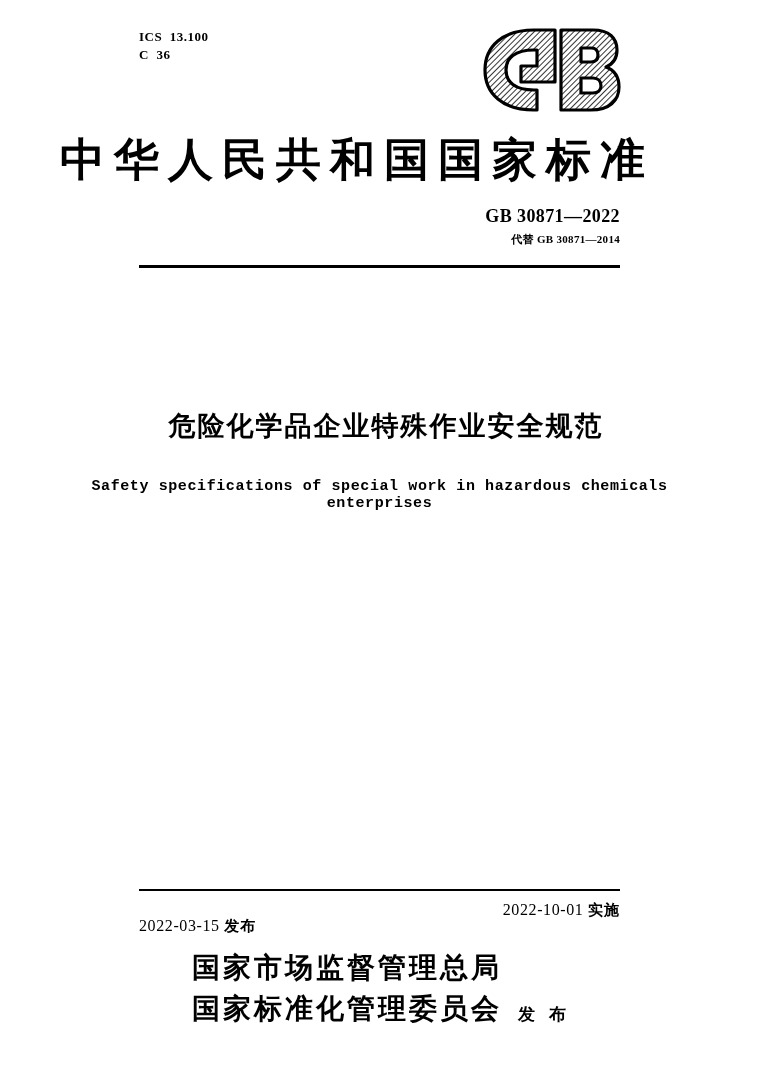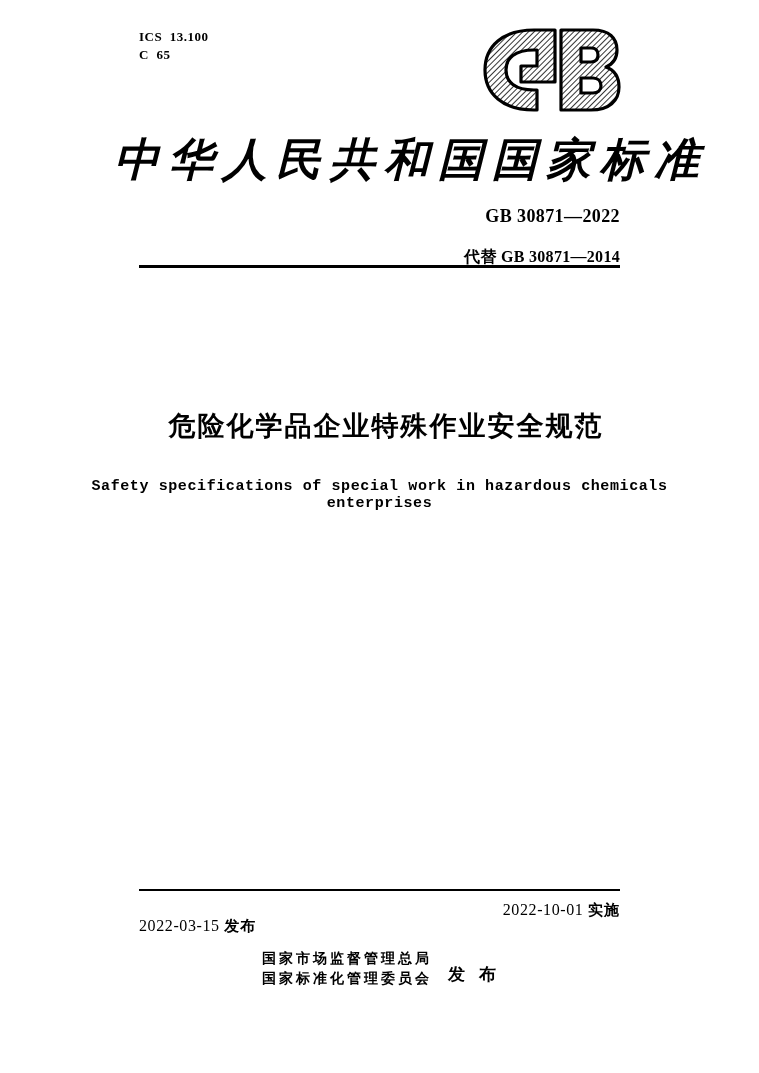--- a/index.html
+++ b/index.html
@@ -43,47 +43,46 @@
     width: 145px;
     height: 88px;
   }
 
   
   .national-title {
     position: absolute;
     top: 130px;
     left: 0;
     right: 0;
-    text-align: right;
+    text-align: left;
     font-family: "DejaVu Serif", serif;
     font-weight: bold;
     font-size: 45px;
     letter-spacing: 9px;
     padding-left: 9px;
     color: #000;
-    font-style: italic;
   }
 
   
   .std-num {
     position: absolute;
     top: 206px;
     right: 88px;
     text-align: right;
   }
   .std-num .main {
     font-family: "Liberation Serif", serif;
     font-size: 18px;
     font-weight: bold;
     letter-spacing: 0.4px;
   }
   .std-num .sub {
-    margin-top: 20px;
-    font-family: "Liberation Serif", serif;
-    font-size: 16px;
+    margin-top: 5px;
+    font-family: "Liberation Serif", serif;
+    font-size: 11px;
     font-weight: bold;
     letter-spacing: 0.3px;
   }
 
   
   .rule-top {
     position: absolute;
     left: 88px;
     right: 88px;
     top: 265px;
@@ -156,21 +155,21 @@
     top: 948px;
     left: 0;
     right: 0;
     display: flex;
     justify-content: center;
     align-items: center;
   }
   .issuer-names {
     font-family: "DejaVu Serif", serif;
     font-weight: bold;
-    font-size: 14px;
+    font-size: 28px;
     letter-spacing: 3px;
     line-height: 1.45;
     text-align: right;
     padding-left: 3px;
   }
   .issuer-verb {
     font-family: "DejaVu Serif", serif;
     font-weight: bold;
     font-size: 17px;
     letter-spacing: 4px;
@@ -179,21 +178,21 @@
     padding-bottom: 3px;
   }
 </style>
 </head>
 <body>
 
 <div class="page">
 
   <div class="ics-block">
     <div class="ics-line">ICS  13.100</div>
-    <div class="ics-line">C  65</div>
+    <div class="ics-line">C  36</div>
   </div>
 
   <div class="gb-logo">
     <svg width="145" height="88" viewBox="0 0 145 88" xmlns="http://www.w3.org/2000/svg">
       <defs>
         <pattern id="hatch" width="4" height="4" patternUnits="userSpaceOnUse" patternTransform="rotate(45)">
           <rect width="4" height="4" fill="#ffffff"></rect>
           <line x1="0" y1="0" x2="0" y2="4" stroke="#000000" stroke-width="1.6"></line>
         </pattern>
       </defs>

